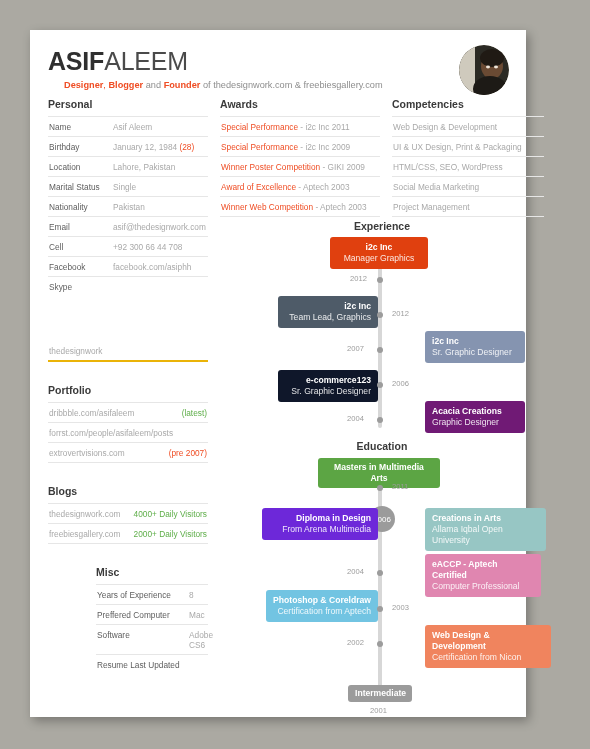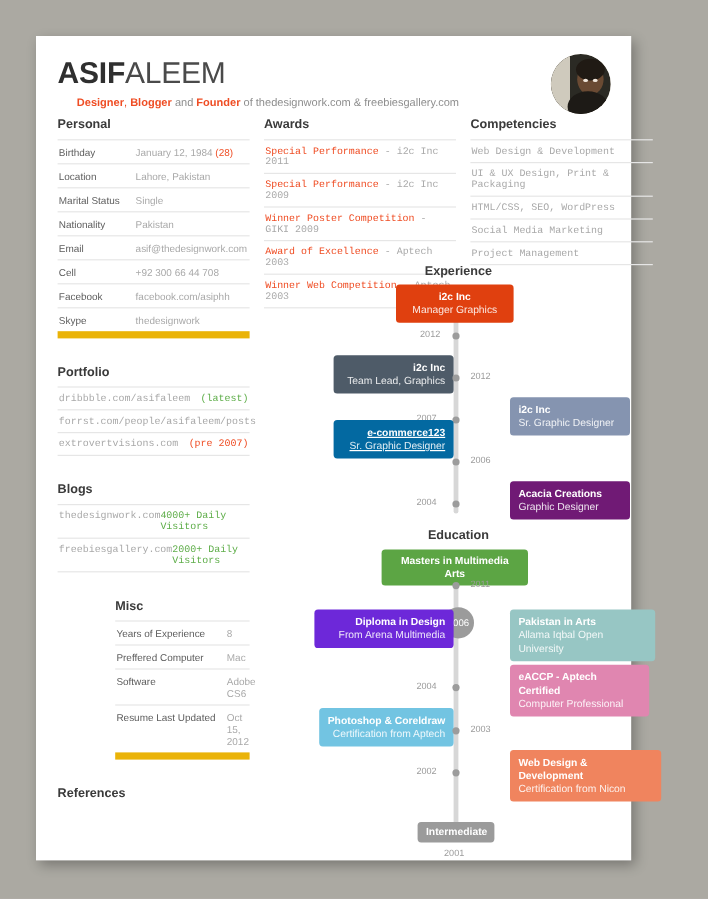--- a/index.html
+++ b/index.html
@@ -44,30 +44,30 @@
     padding-bottom: 6px; margin-bottom: 0;
   }
   .sec-block { margin-bottom: 16px; }
 
   .row {
     display: flex; align-items: baseline;
     border-top: 1px solid #e6e6e6;
     padding: 4.5px 1px 4.5px 1px;
     font-size: 8.3px; min-height: 18px;
   }
-  .row:last-child { border-bottom: 6px solid #eab308; }
+  .row:last-child { border-bottom: 2px solid #eab308; flex-direction: column; }
   .row .k { color: #5e5e5e; width: 64px; flex: 0 0 64px; }
   .row .v { color: #a9a9a9; }
   .row .v .accent { color: #ef4d24; }
 
   .rowline {
     border-top: 1px solid #e6e6e6;
     padding: 4.5px 1px;
     font-size: 8.3px; color: #a9a9a9;
-    display: flex; justify-content: space-between; align-items: baseline; font-family: Liberation Mono, monospace;
+    display: flex; justify-content: space-between; align-items: baseline;
   }
   .rowline:last-child { border-bottom: 1px solid #e6e6e6; }
   .rowline .green { color: #5fae4a; }
   .rowline .orange { color: #ef4d24; }
 
   .award { color: #ef4d24; }
   .award .dim { color: #a9a9a9; }
 
   .misc .k { width: 92px; flex: 0 0 92px; }
 
@@ -140,20 +140,24 @@
         <ellipse cx="29" cy="22" rx="2" ry="1.4" fill="#f0e6da"></ellipse>
       </g>
     </svg>
   </div>
 
   <div class="col col-left">
 
     <div class="sec-block">
       <div class="sec-title">Personal</div>
       <div class="row">
+          <span class="k">Name</span>
+          <span class="v"><span>Asif Aleem</span> <span class="accent"></span></span>
+        </div>
+      <div class="row">
           <span class="k">Birthday</span>
           <span class="v"><span>January 12, 1984</span> <span class="accent">(28)</span></span>
         </div>
       <div class="row">
           <span class="k">Location</span>
           <span class="v"><span>Lahore, Pakistan</span></span>
         </div>
       <div class="row">
           <span class="k">Marital Status</span>
           <span class="v"><span>Single</span></span>
@@ -290,21 +294,21 @@
     <div class="node" style="left:158px; top:92px;"></div>
     <div class="year" style="left:172px; top:89px;">2012</div>
 
     <div class="card" style="background:#8594b0; left:205px; top:111px; width:100px;">
       <div class="t">i2c Inc</div>
       <div class="s">Sr. Graphic Designer</div>
     </div>
     <div class="node" style="left:158px; top:127px;"></div>
     <div class="year" style="left:127px; top:124px;">2007</div>
 
-    <div class="card right-al" style="background:#0369a1; left:58px; top:130px; width:100px;text-decoration:underline;">
+    <div class="card right-al" style="background:#0f172a; left:58px; top:150px; width:100px;">
       <div class="t">e-commerce123</div>
       <div class="s">Sr. Graphic Designer</div>
     </div>
     <div class="node" style="left:158px; top:162px;"></div>
     <div class="year" style="left:172px; top:159px;">2006</div>
 
     <div class="card" style="background:#701a75; left:205px; top:181px; width:100px;">
       <div class="t">Acacia Creations</div>
       <div class="s">Graphic Designer</div>
     </div>
@@ -324,21 +328,21 @@
     <div class="year" style="left:172px; top:42px;">2011</div>
 
     <div class="node-big" style="left:160px; top:66px;">2006</div>
 
     <div class="card right-al" style="background:#6d28d9; left:42px; top:68px; width:116px;">
       <div class="t">Diploma in Design</div>
       <div class="s">From Arena Multimedia</div>
     </div>
 
     <div class="card" style="background:#97c6c4; left:205px; top:68px; width:121px;">
-      <div class="t">Pakistan in Arts</div>
+      <div class="t">Creations in Arts</div>
       <div class="s">Allama Iqbal Open University</div>
     </div>
 
     <div class="card" style="background:#e086b0; left:205px; top:114px; width:116px;">
       <div class="t">eACCP - Aptech Certified</div>
       <div class="s">Computer Professional</div>
     </div>
     <div class="node" style="left:158px; top:130px;"></div>
     <div class="year" style="left:127px; top:127px;">2004</div>
 

